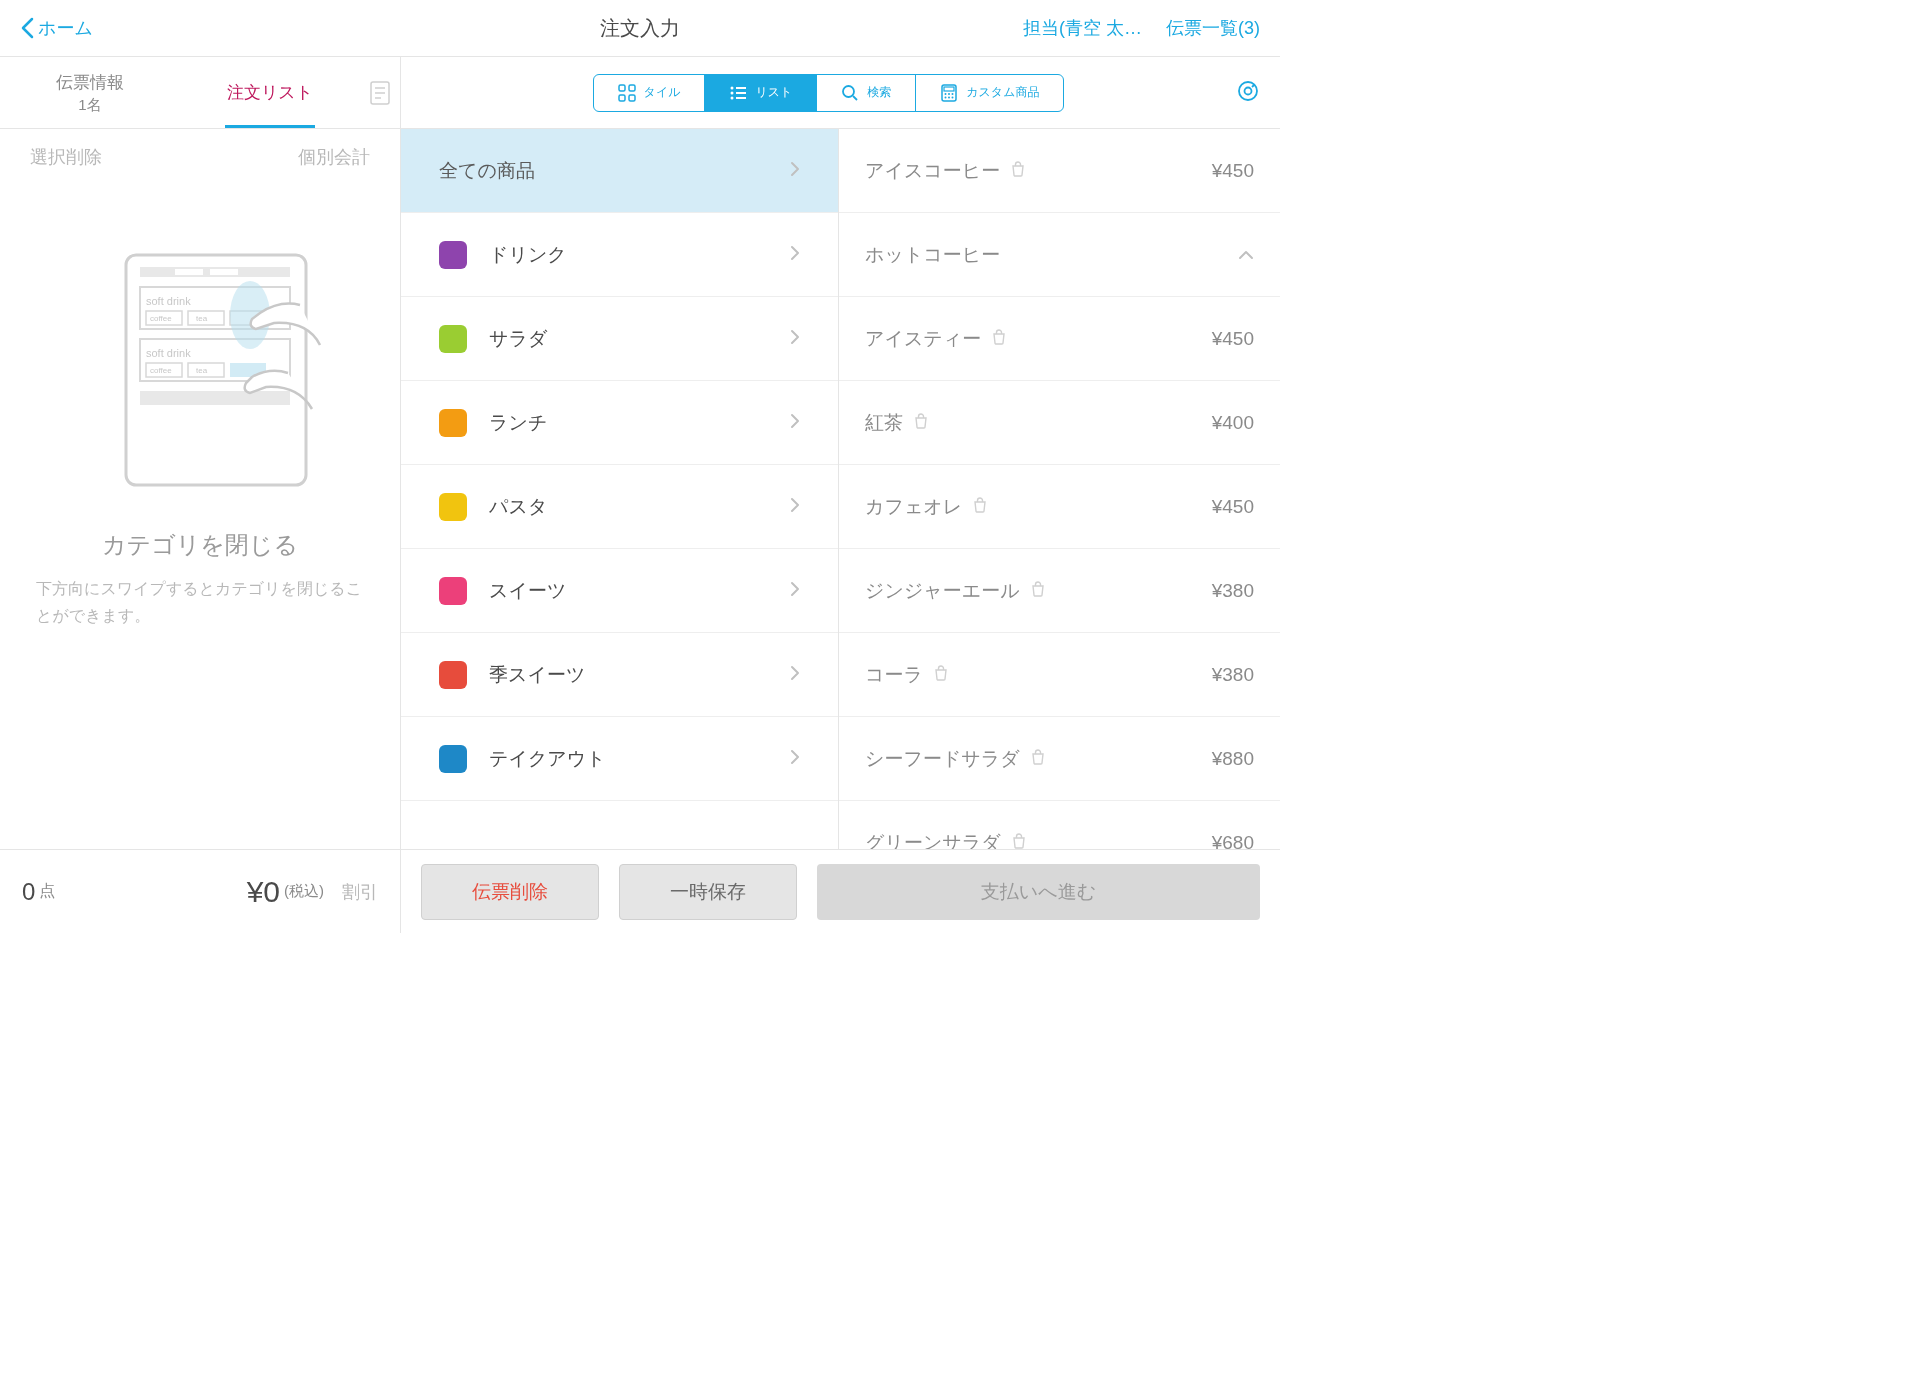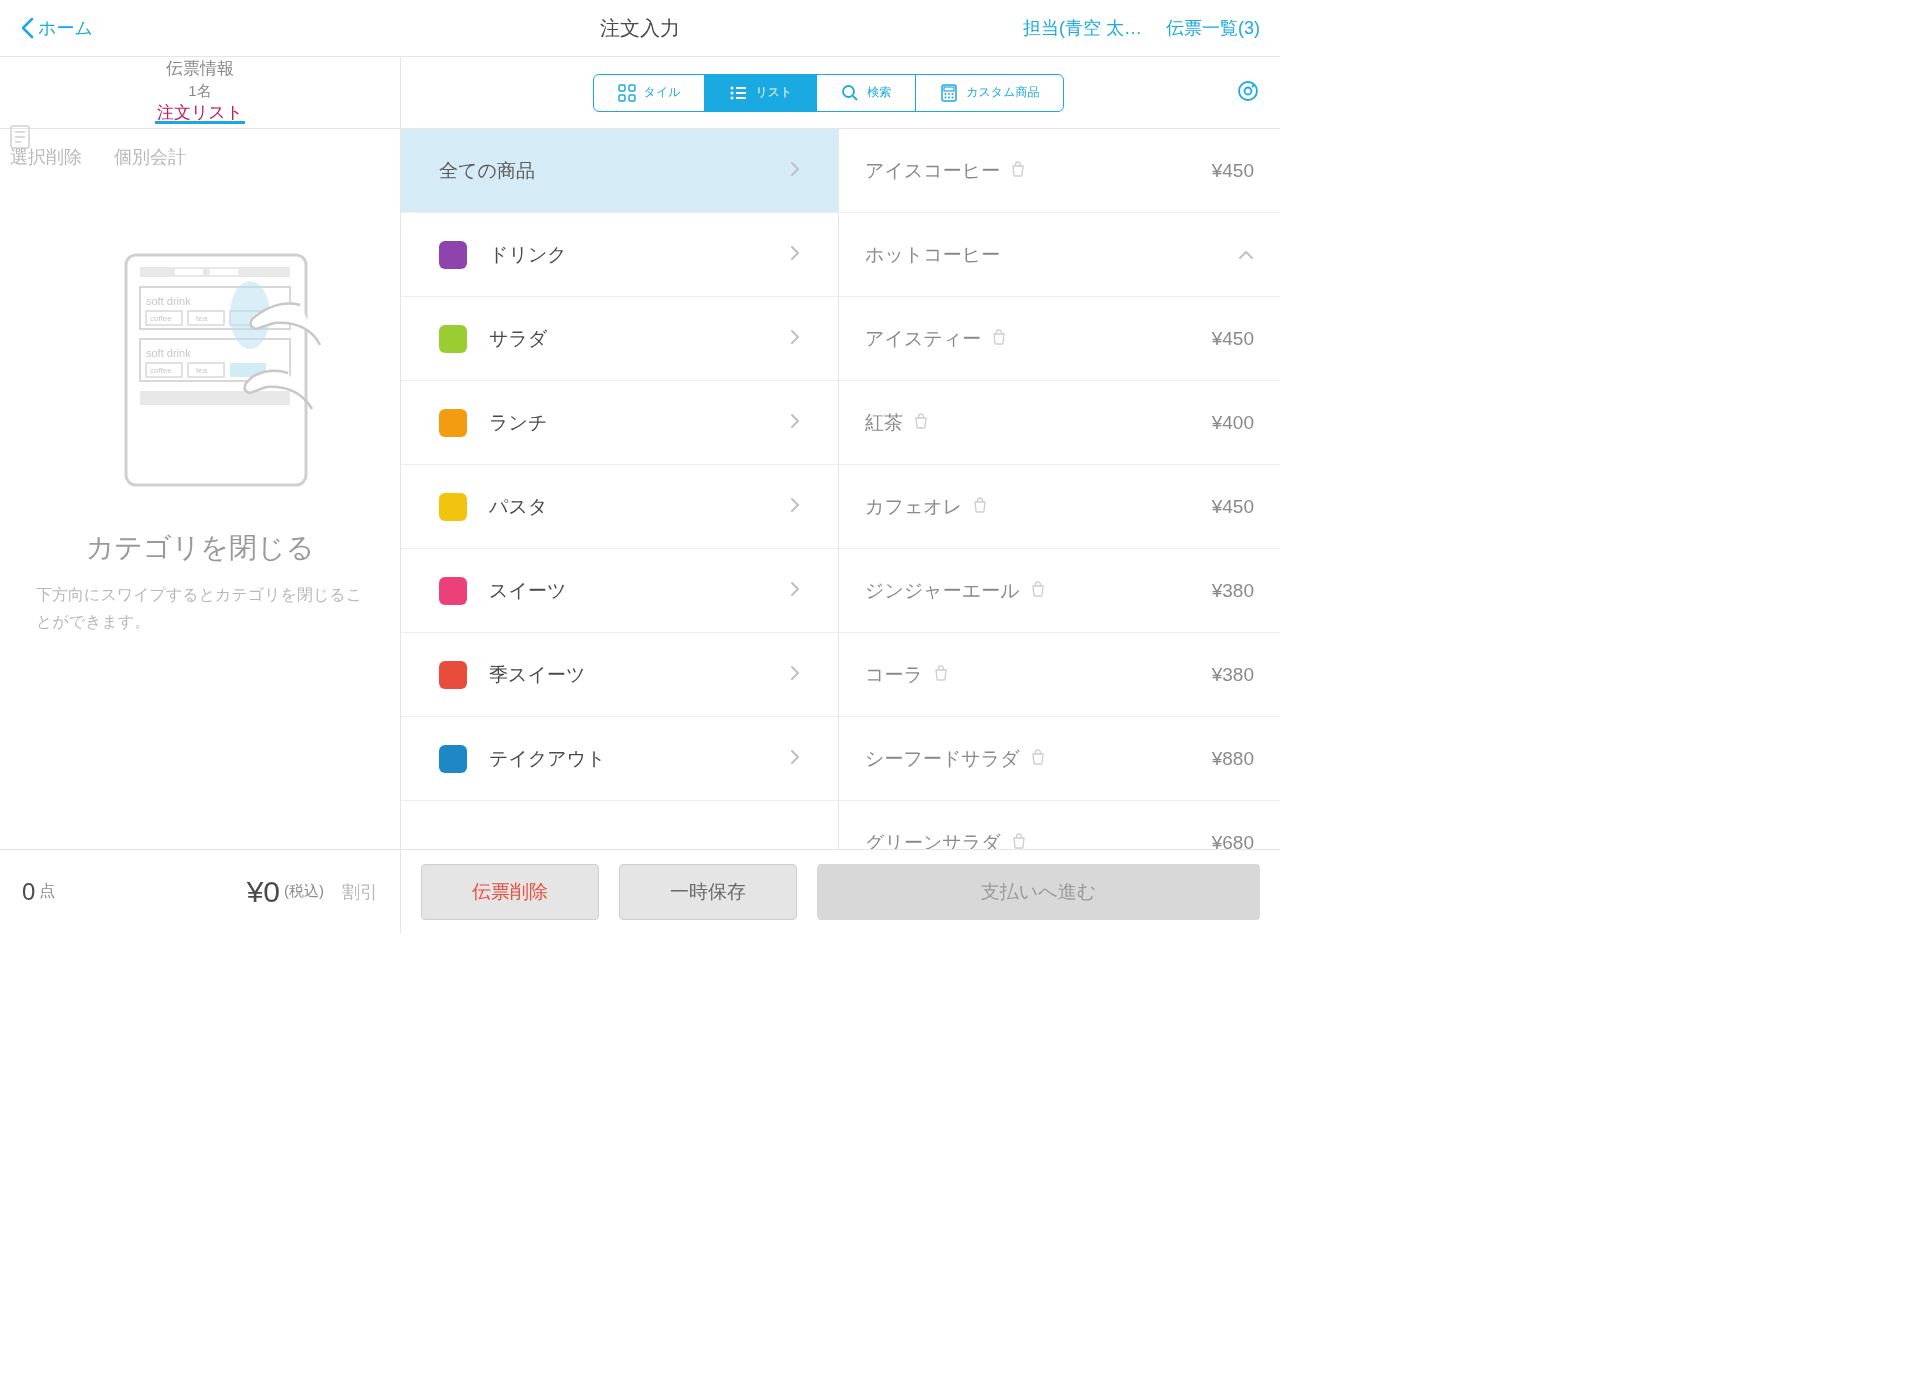--- a/index.html
+++ b/index.html
@@ -11,35 +11,35 @@
 .header-left svg { width: 14px; height: 22px; margin-right: 4px; }
 .header-title { font-size: 20px; color: #4a4a4a; font-weight: 500; position: absolute; left: 50%; transform: translateX(-50%); }
 .header-right { display: flex; align-items: center; gap: 24px; color: #1ba9e1; font-size: 18px; }
 
 
 .body { display: flex; height: calc(933px - 57px); }
 .left-panel { width: 401px; border-right: 1px solid #e5e5e5; display: flex; flex-direction: column; }
 .right-panel { flex: 1; display: flex; flex-direction: column; }
 
 
-.left-tabs { display: flex; height: 72px; border-bottom: 1px solid #e5e5e5; flex-direction: column; }
+.left-tabs { display: flex; height: 72px; border-bottom: 1px solid #e5e5e5; }
 .left-tab { flex: 1; display: flex; flex-direction: column; align-items: center; justify-content: center; font-size: 17px; color: #8a8a8a; cursor: pointer; position: relative; }
 .left-tab .sub { font-size: 15px; margin-top: 2px; }
 .left-tab.active { color: #be185d; font-weight: 500; }
 .left-tab.active::after { content: ""; position: absolute; bottom: 0; left: 50%; transform: translateX(-50%); width: 90px; height: 3px; background: #1ba9e1; }
 .doc-icon { width: 40px; display: flex; align-items: center; justify-content: center; }
 .doc-icon svg { width: 22px; height: 26px; stroke: #cfcfcf; fill: none; }
 
 
-.left-subactions { display: flex; justify-content: flex-start; gap: 32px; padding: 16px 10px; font-size: 18px; color: #b8b8b8; }
+.left-subactions { display: flex; justify-content: space-between; gap: 44px; padding: 16px 30px; font-size: 18px; color: #b8b8b8; }
 
 
 .empty-area { flex: 1; display: flex; flex-direction: column; align-items: center; padding: 60px 30px 0; }
 .illustration { width: 260px; height: 260px; position: relative; }
-.tip-title { margin-top: 24px; font-size: 28px; color: #9a9a9a; }
+.tip-title { margin-top: 24px; font-size: 24px; color: #9a9a9a; }
 .tip-desc { margin-top: 14px; font-size: 16px; color: #b8b8b8; line-height: 1.7; padding: 0 6px; }
 
 
 .left-footer { height: 84px; border-top: 1px solid #e5e5e5; display: flex; align-items: center; padding: 0 22px; }
 .count { font-size: 24px; color: #4a4a4a; }
 .count-unit { font-size: 16px; color: #8a8a8a; margin-left: 4px; }
 .total { margin-left: auto; font-size: 30px; color: #4a4a4a; font-weight: 500; }
 .total-tax { font-size: 15px; color: #8a8a8a; margin-left: 4px; }
 .discount { margin-left: 18px; font-size: 18px; color: #b8b8b8; }
 

